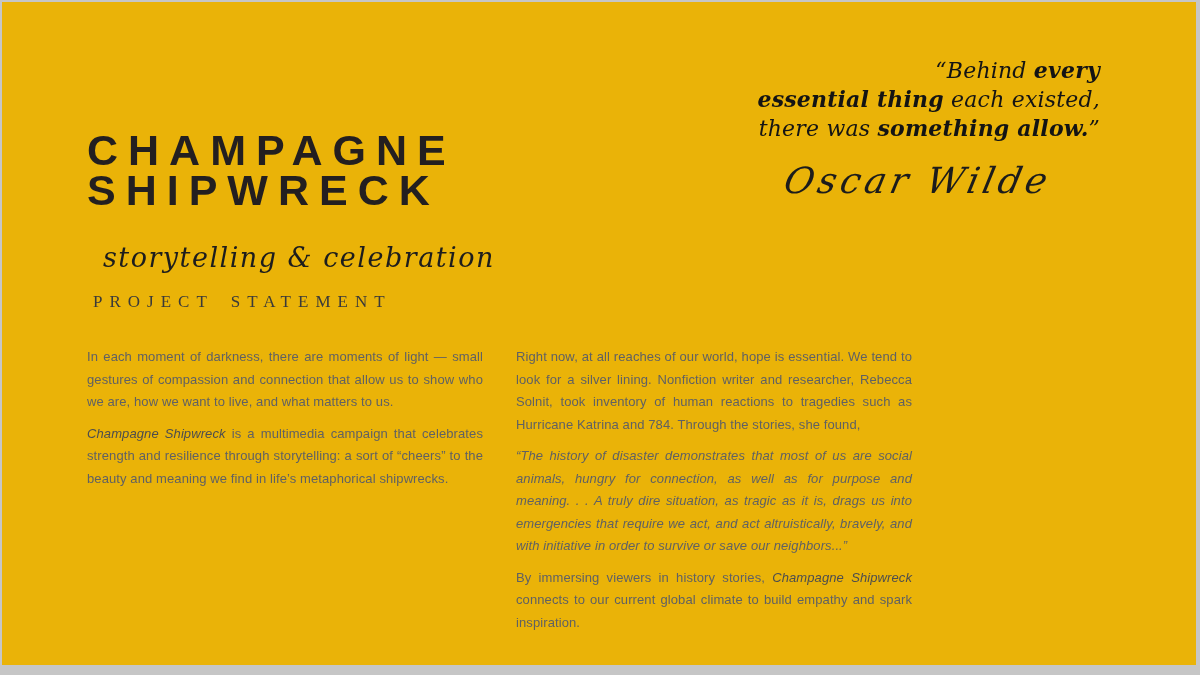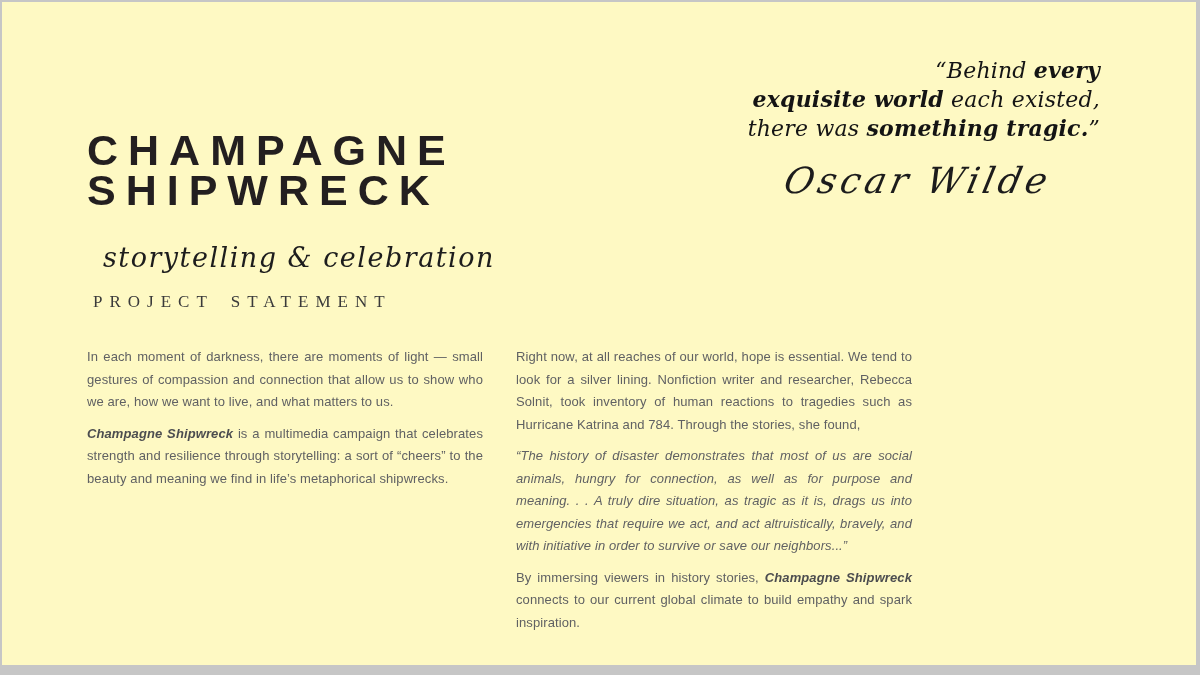--- a/index.html
+++ b/index.html
@@ -6,21 +6,21 @@
   body {
     width: 1200px; height: 675px;
     background: #c6c6c6;
     font-family: "Liberation Sans", sans-serif;
     overflow: hidden;
     position: relative;
   }
   .card {
     position: absolute;
     top: 2px; left: 2px; right: 4px; bottom: 10px;
-    background: #fef9c3;
+    background: #eab308;
   }
   
   .quote {
     position: absolute;
     top: 54px; right: 96px;
     width: 360px;
     text-align: right;
     font-family: "DejaVu Serif", "Liberation Serif", serif;
     font-style: italic;
     font-size: 22px;
@@ -84,32 +84,32 @@
   .col { width: 396px; }
   .col p {
     margin: 0 0 9px 0;
     font-family: "Liberation Sans", sans-serif;
     font-size: 13px;
     line-height: 22.5px;
     letter-spacing: 0.1px;
     color: #606163;
     text-align: justify;
   }
-  .col p b { font-weight: 700; font-style: italic; color: #4c4d4f; }
+  .col p b { font-weight: 400; font-style: italic; color: #4c4d4f; }
   .col p.italic-quote { font-style: italic; }
 </style>
 </head>
 <body>
 
 <div class="card">
 
   <div class="quote">
     <div><span>“Behind </span><b>every</b><span></span></div>
-    <div><span></span><b>exquisite world</b><span> each existed,</span></div>
-    <div><span>there was </span><b>something tragic.</b><span>”</span></div>
+    <div><span></span><b>essential thing</b><span> each existed,</span></div>
+    <div><span>there was </span><b>something allow.</b><span>”</span></div>
   </div>
 
   <div class="signature">Oscar Wilde</div>
 
   <h1 class="title">
     <span>CHAMPAGNE</span>
     <span>SHIPWRECK</span>
   </h1>
 
   <div class="subtitle">storytelling &amp; celebration</div>

